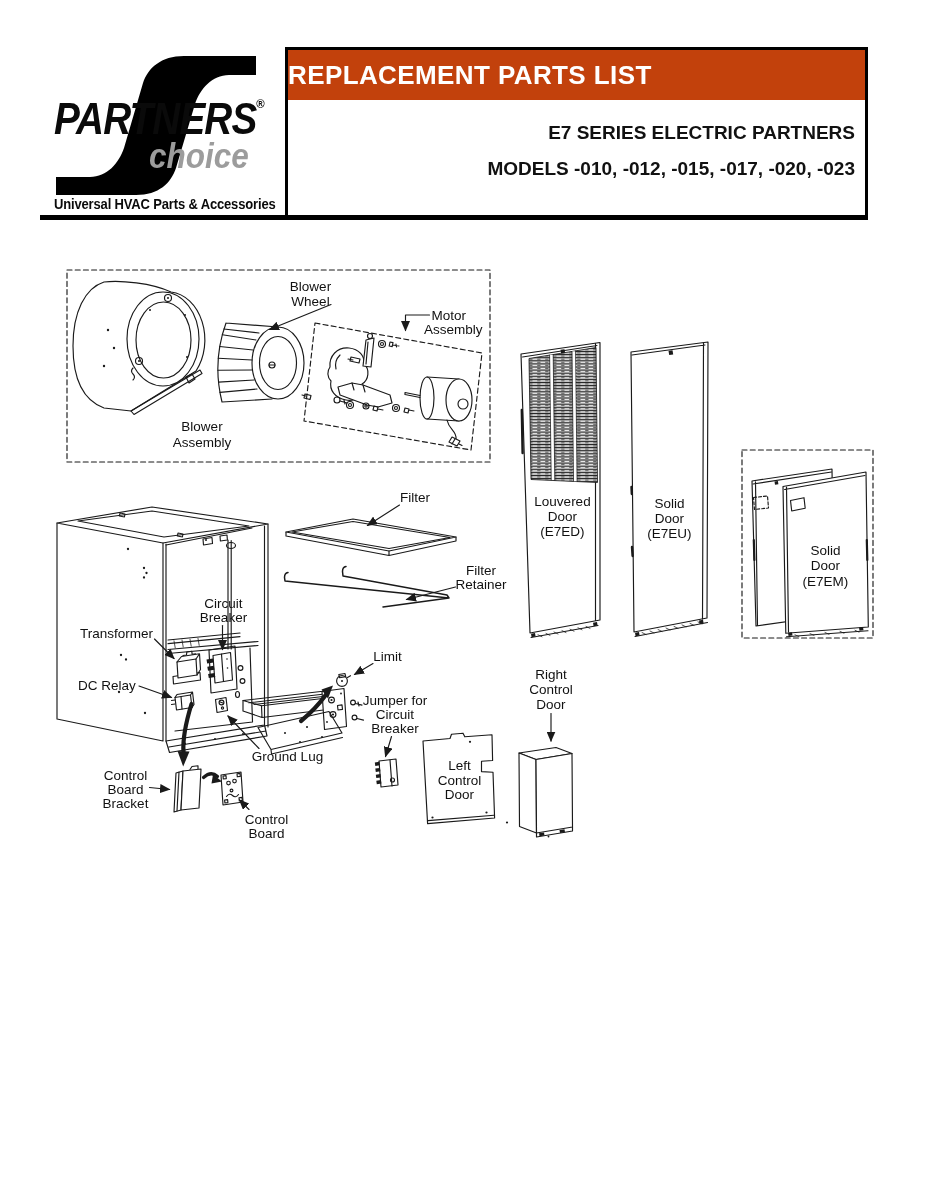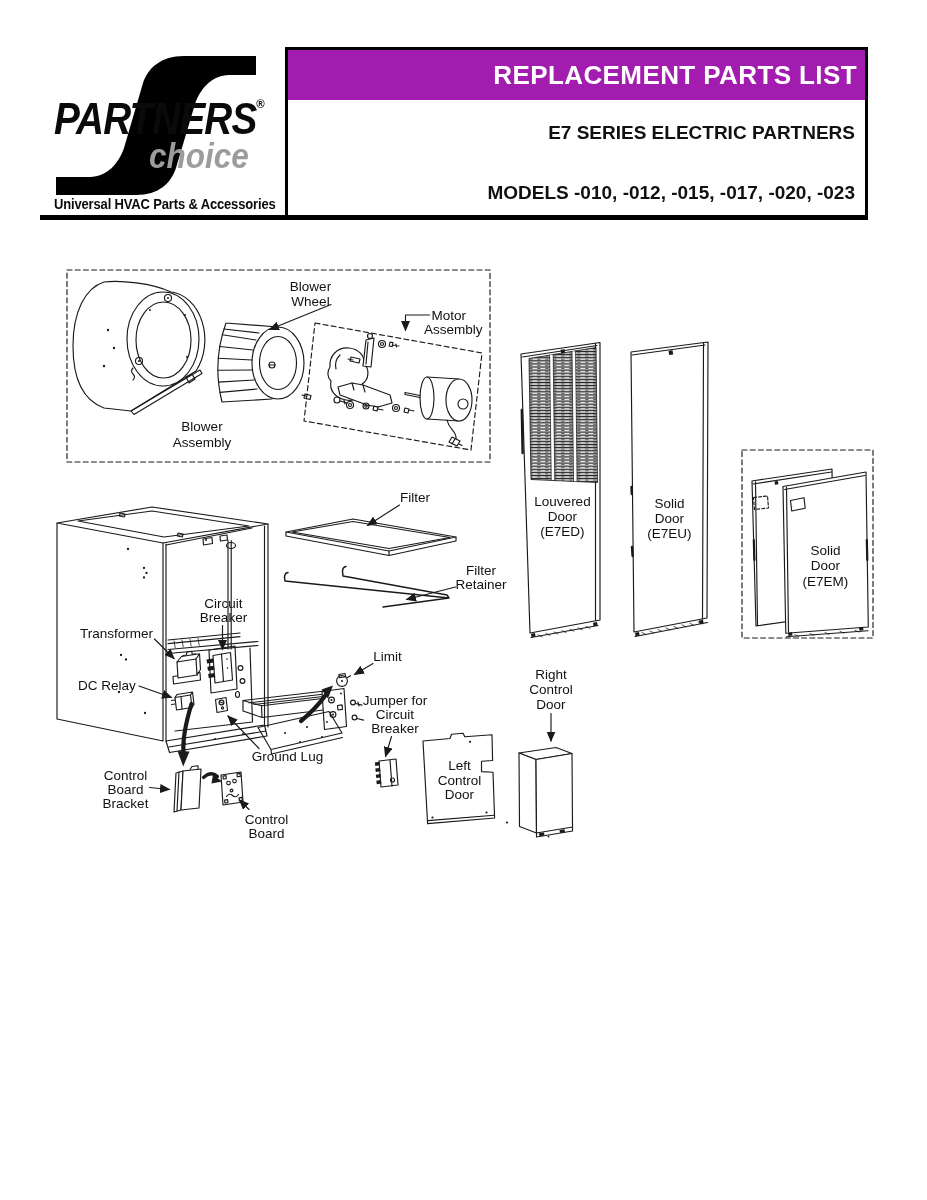--- a/index.html
+++ b/index.html
@@ -11,24 +11,24 @@
   .logo svg{position:absolute;left:0;top:0;width:230px;height:180px;}
   .brand-name{position:absolute;left:5px;top:54px;font-size:44px;font-weight:bold;font-style:italic;
               letter-spacing:-1px;color:#0a0a0a;transform:scaleX(.88);transform-origin:left top;white-space:nowrap;}
   .brand-name .reg{font-size:13px;font-style:normal;vertical-align:26px;letter-spacing:0;}
   .brand-sub{position:absolute;left:100px;top:96px;font-size:35px;font-weight:bold;font-style:italic;
              color:#9c9c9c;transform:scaleX(.9);transform-origin:left top;white-space:nowrap;}
   .tagline{position:absolute;left:5px;top:155px;font-size:15.5px;font-weight:bold;letter-spacing:-.2px;
            transform:scaleX(.84);transform-origin:left top;white-space:nowrap;color:#0a0a0a;}
   .titlebox{position:absolute;left:285px;top:47px;width:583px;height:172px;border:3px solid #000;
             box-sizing:border-box;background:#fff;}
-  .titlebar{height:50px;background:#a21caf;color:#fff;display:flex;align-items:center;justify-content:flex-end;
+  .titlebar{height:50px;background:#c2410c;color:#fff;display:flex;align-items:center;justify-content:flex-start;
             padding-right:8px;font-size:26px;font-weight:bold;letter-spacing:.4px;white-space:nowrap;}
   .subtitle{position:absolute;right:10px;top:72px;font-size:19px;font-weight:bold;white-space:nowrap;}
-  .models{position:absolute;right:10px;top:108px;font-size:19px;font-weight:bold;white-space:nowrap;margin-top:24px;}
+  .models{position:absolute;right:10px;top:108px;font-size:19px;font-weight:bold;white-space:nowrap;}
   .rule{position:absolute;left:40px;top:215px;width:828px;height:4.5px;background:#000;}
   
   .diagram{position:absolute;left:0;top:240px;width:927px;height:960px;}
   .s{stroke:#1a1a1a;stroke-width:1.15;fill:none;stroke-linejoin:round;stroke-linecap:round;}
   .sf{stroke:#1a1a1a;stroke-width:1.15;fill:#fff;stroke-linejoin:round;}
   .fill{fill:#1a1a1a;stroke:none;}
   .dash{stroke-dasharray:5 3.2;}
   .thick{stroke-width:4.2;}
   .thin{stroke-width:.75;}
   .gap{stroke:#fff;stroke-width:3.4;fill:none;}

